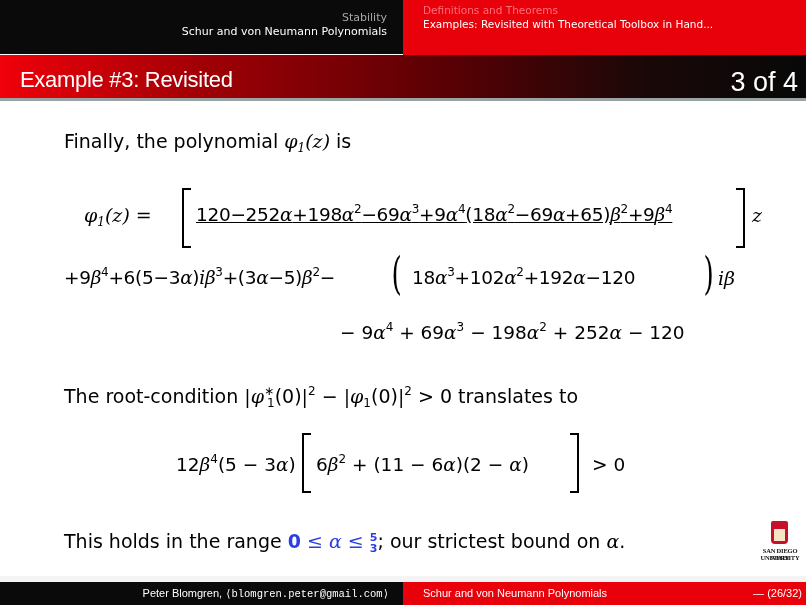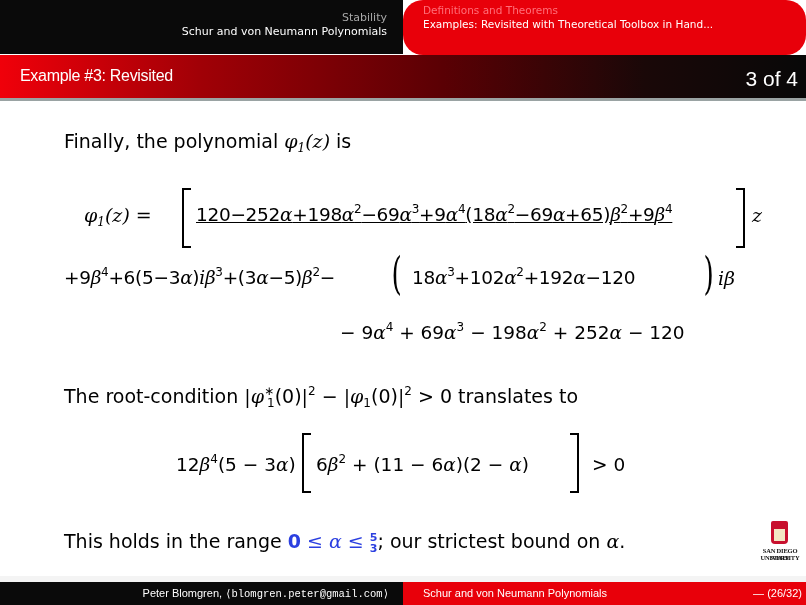--- a/index.html
+++ b/index.html
@@ -10,38 +10,38 @@
   .hdr-left {
     position: absolute; left: 0; top: 0; width: 403px; height: 54px;
     background: #0a0a0a; text-align: right; padding-right: 16px; padding-top: 11px;
     font-family: "DejaVu Sans", sans-serif; font-size: 11px; line-height: 14px;
   }
   .hdr-left .sec { color: #a8a8a8; display: block; }
   .hdr-left .sub { color: #ffffff; display: block; }
   .hdr-right {
     position: absolute; left: 403px; top: 0; width: 403px; height: 55px;
     background: #e8000a; padding-left: 20px; padding-top: 3px;
-    font-family: "DejaVu Sans", sans-serif; font-size: 10.5px; line-height: 14px; border-radius: 20px;
+    font-family: "DejaVu Sans", sans-serif; font-size: 10.5px; line-height: 14px;
   }
   .hdr-right .item { display: block; color: #ff6f7a; white-space: nowrap; }
   .hdr-right .item.active { color: #ffffff; }
 
   
   .titlebar {
     position: absolute; left: 0; top: 55px; width: 806px; height: 46px;
     background: linear-gradient(to right, #f0000a 0%, #a00006 25%, #5a0004 55%, #1a0808 80%, #080808 100%);
     border-bottom: 3px solid #9aa3a3;
   }
   .titlebar .title {
     position: absolute; left: 20px; top: 12px; color: #ffffff;
-    font-family: "Liberation Sans", sans-serif; font-size: 16px; letter-spacing: -0.3px;
+    font-family: "Liberation Sans", sans-serif; font-size: 22px; letter-spacing: -0.3px;
   }
   .titlebar .count {
     position: absolute; right: 8px; top: 12px; color: #ffffff;
-    font-family: "Liberation Sans", sans-serif; font-size: 21px; text-align: right;
+    font-family: "Liberation Sans", sans-serif; font-size: 27px; text-align: right;
   }
 
   
   .txt { position: absolute; font-family: "DejaVu Sans", sans-serif; font-size: 19px; white-space: nowrap; }
   .m { font-family: "DejaVu Serif", serif; font-style: italic; text-align: center; }
   .mu { font-family: "DejaVu Serif", serif; }
   sup { font-size: 12px; vertical-align: 8px; line-height: 0; }
   sub { font-size: 12px; vertical-align: -4px; line-height: 0; }
   .bracket-l, .bracket-r {
     position: absolute; border: 2px solid #000;

